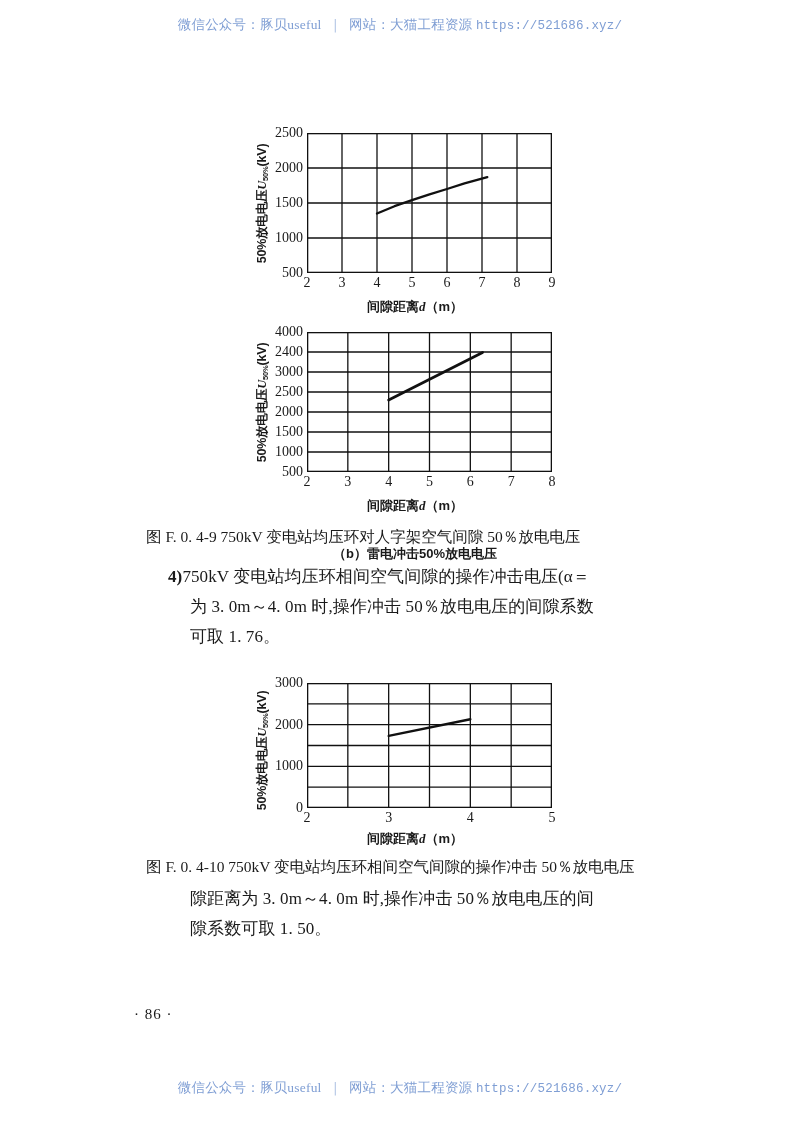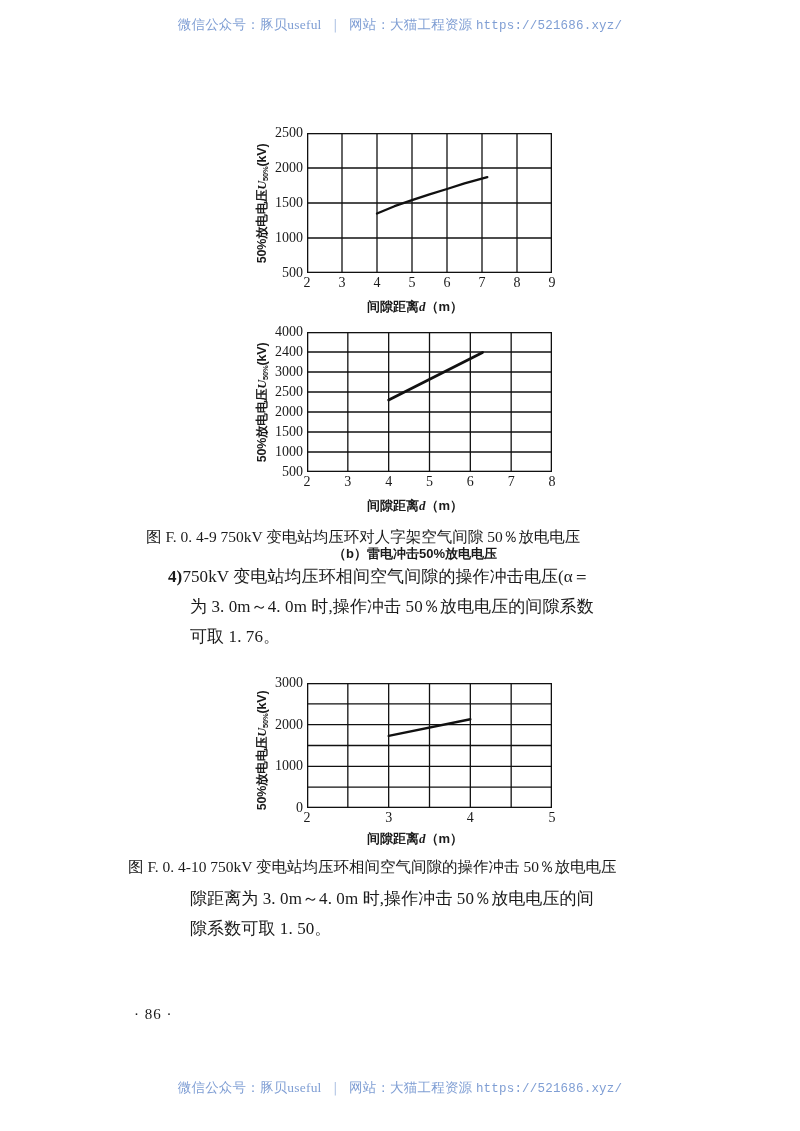--- a/index.html
+++ b/index.html
@@ -277,21 +277,21 @@
       <span class="xtick" style="left:81.67px;">3</span>
       <span class="xtick" style="left:163.33px;">4</span>
       <span class="xtick" style="left:245px;">5</span>
     </div>
   </div>
   <div class="xlabel" style="top:152px; left:30px; width:270px;">
     <span>间隙距离</span><i>d</i><span>（m）</span>
   </div>
 </div>
 
-<div class="figcaption" style="left:128px; top:857px;">图 F. 0. 4-10    750kV 变电站均压环相间空气间隙的操作冲击 50％放电电压</div>
+<div class="figcaption" style="left:146px; top:857px;">图 F. 0. 4-10    750kV 变电站均压环相间空气间隙的操作冲击 50％放电电压</div>
 
 <div class="para" style="left:168px; top:884px; width:520px;">
   <span class="ln ind">隙距离为 3. 0m～4. 0m 时,操作冲击 50％放电电压的间</span>
   <span class="ln ind">隙系数可取 1. 50。</span>
 </div>
 
 <div class="pageno" style="left:134px; top:1006px;">· 86 ·</div>
 
 <div class="watermark" id="wm-bottom">
   <span>微信公众号：豚贝useful</span><span class="wm-sep">｜</span><span>网站：大猫工程资源</span>

